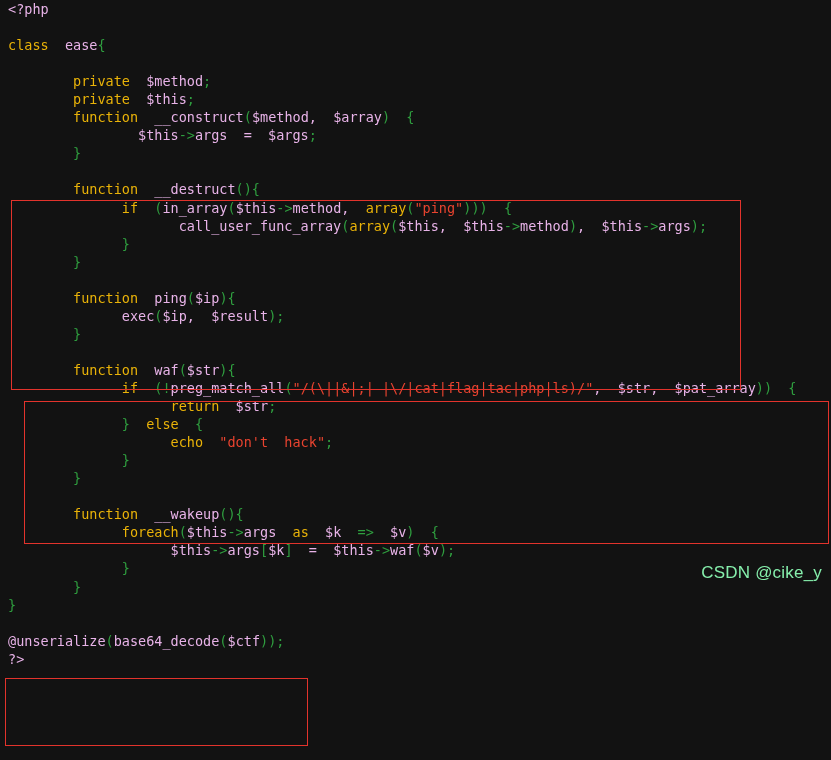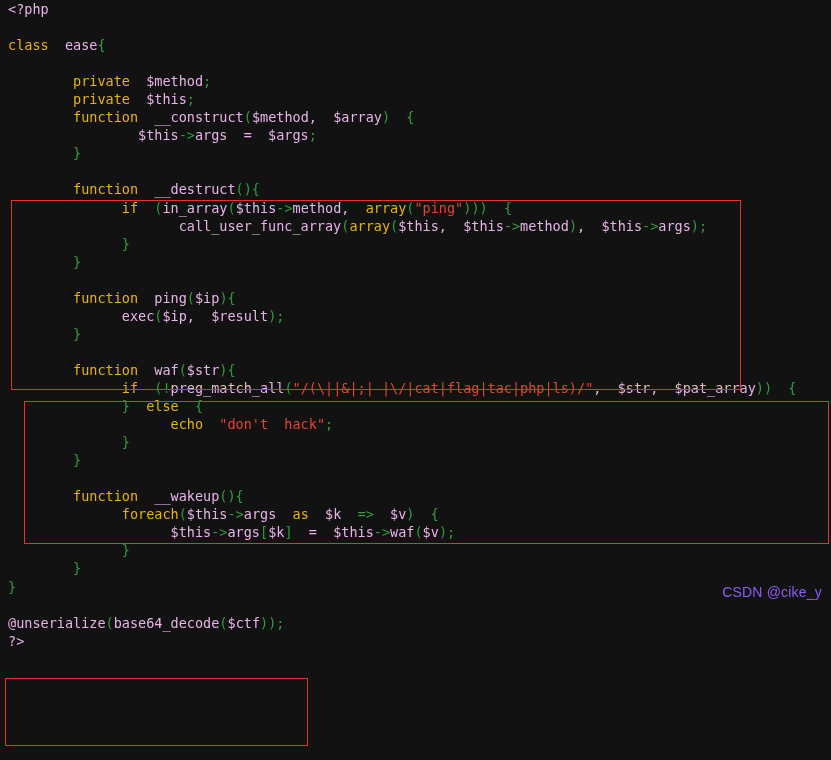--- a/index.html
+++ b/index.html
@@ -58,24 +58,24 @@
     border: 1px solid #e2332c;
     box-sizing: border-box;
     background: transparent;
     pointer-events: none;
   }
 
   
   #watermark {
     position: absolute;
     right: 9px;
-    bottom: 0;
-    color: #8b5cf6;
+    bottom: 17px;
+    color: #86efac;
     font-family: "Liberation Sans", sans-serif;
-    font-size: 14px;
+    font-size: 17px;
     letter-spacing: 0.2px;
     white-space: pre;
   }
 </style>
 </head>
 <body>
 
 <div id="code-surface">
 
   <pre class="code-block" id="code-block"><span class="code-line" id="l1"><span class="t-tag">&lt;?php</span>
@@ -93,20 +93,21 @@
 </span><span class="code-line" id="l15"><span class="t-def">                     </span><span class="t-def">call_user_func_array</span><span class="t-punct">(</span><span class="t-kw">array</span><span class="t-punct">(</span><span class="t-def">$this,  $this</span><span class="t-punct">-&gt;</span><span class="t-def">method</span><span class="t-punct">)</span><span class="t-def">,  $this</span><span class="t-punct">-&gt;</span><span class="t-def">args</span><span class="t-punct">);</span>
 </span><span class="code-line" id="l16"><span class="t-def">              </span><span class="t-punct">}</span>
 </span><span class="code-line" id="l17"><span class="t-def">        </span><span class="t-punct">}</span>
 </span><span class="code-line" id="l18"><span class="t-def"></span>
 </span><span class="code-line" id="l19"><span class="t-def">        </span><span class="t-kw">function</span><span class="t-def">  ping</span><span class="t-punct">(</span><span class="t-def">$ip</span><span class="t-punct">){</span>
 </span><span class="code-line" id="l20"><span class="t-def">              </span><span class="t-def">exec</span><span class="t-punct">(</span><span class="t-def">$ip,  $result</span><span class="t-punct">);</span>
 </span><span class="code-line" id="l22"><span class="t-def">        </span><span class="t-punct">}</span>
 </span><span class="code-line" id="l23"><span class="t-def"></span>
 </span><span class="code-line" id="l24"><span class="t-def">        </span><span class="t-kw">function</span><span class="t-def">  waf</span><span class="t-punct">(</span><span class="t-def">$str</span><span class="t-punct">){</span>
 </span><span class="code-line" id="l25"><span class="t-def">              </span><span class="t-kw">if</span><span class="t-def">  </span><span class="t-punct">(!</span><span class="t-def">preg_match_all</span><span class="t-punct">(</span><span class="t-str">"/(\||&amp;|;| |\/|cat|flag|tac|php|ls)/"</span><span class="t-def">,  $str,  $pat_array</span><span class="t-punct">))</span><span class="t-def">  </span><span class="t-punct">{</span>
+</span><span class="code-line" id="l26"><span class="t-def">                    </span><span class="t-kw">return</span><span class="t-def">  $str</span><span class="t-punct">;</span>
 </span><span class="code-line" id="l27"><span class="t-def">              </span><span class="t-punct">}</span><span class="t-def">  </span><span class="t-kw">else</span><span class="t-def">  </span><span class="t-punct">{</span>
 </span><span class="code-line" id="l28"><span class="t-def">                    </span><span class="t-kw">echo</span><span class="t-def">  </span><span class="t-str">"don't  hack"</span><span class="t-punct">;</span>
 </span><span class="code-line" id="l29"><span class="t-def">              </span><span class="t-punct">}</span>
 </span><span class="code-line" id="l30"><span class="t-def">        </span><span class="t-punct">}</span>
 </span><span class="code-line" id="l31"><span class="t-def"></span>
 </span><span class="code-line" id="l32"><span class="t-def">        </span><span class="t-kw">function</span><span class="t-def">  __wakeup</span><span class="t-punct">(){</span>
 </span><span class="code-line" id="l33"><span class="t-def">              </span><span class="t-kw">foreach</span><span class="t-punct">(</span><span class="t-def">$this</span><span class="t-punct">-&gt;</span><span class="t-def">args  </span><span class="t-kw">as</span><span class="t-def">  $k  </span><span class="t-punct">=&gt;</span><span class="t-def">  $v</span><span class="t-punct">)</span><span class="t-def">  </span><span class="t-punct">{</span>
 </span><span class="code-line" id="l34"><span class="t-def">                    </span><span class="t-def">$this</span><span class="t-punct">-&gt;</span><span class="t-def">args</span><span class="t-punct">[</span><span class="t-def">$k</span><span class="t-punct">]</span><span class="t-def">  =  $this</span><span class="t-punct">-&gt;</span><span class="t-def">waf</span><span class="t-punct">(</span><span class="t-def">$v</span><span class="t-punct">);</span>
 </span><span class="code-line" id="l35"><span class="t-def">              </span><span class="t-punct">}</span>
 </span><span class="code-line" id="l36"><span class="t-def">        </span><span class="t-punct">}</span>

